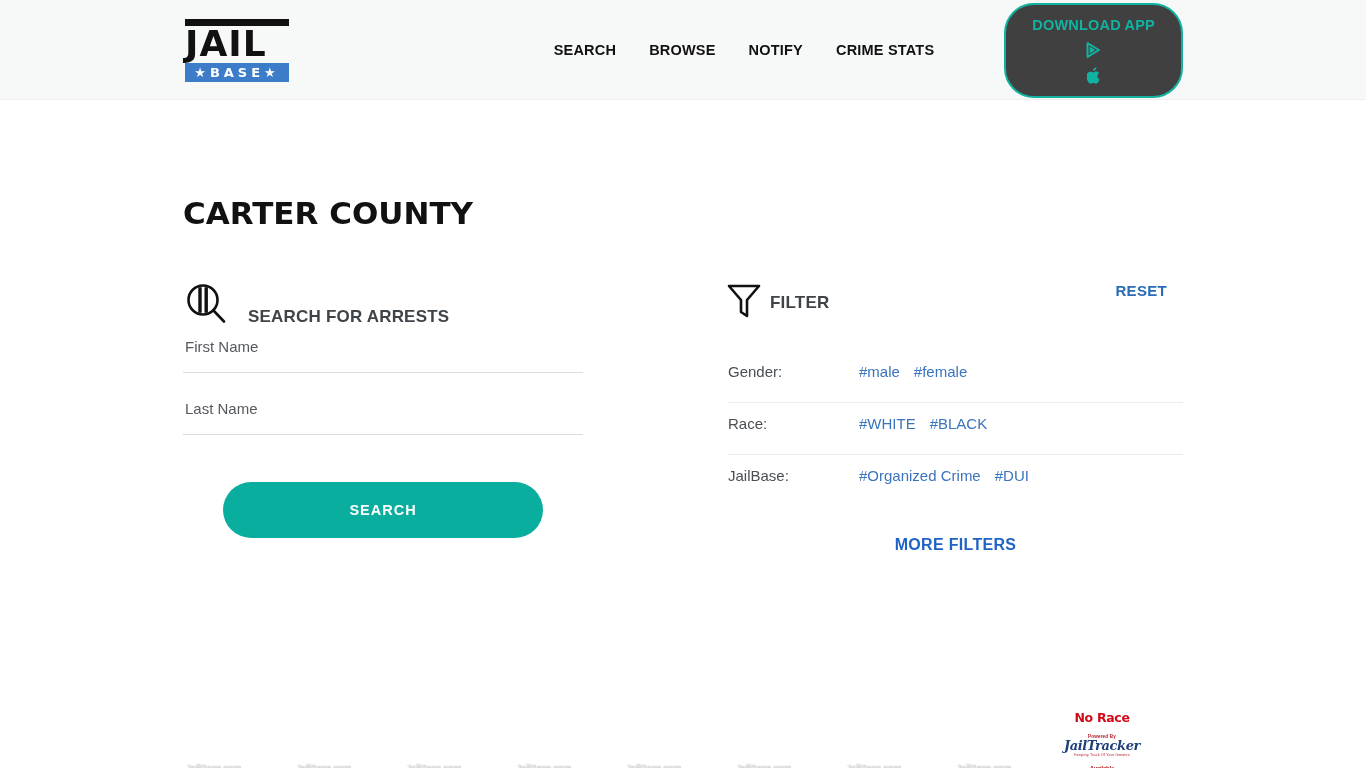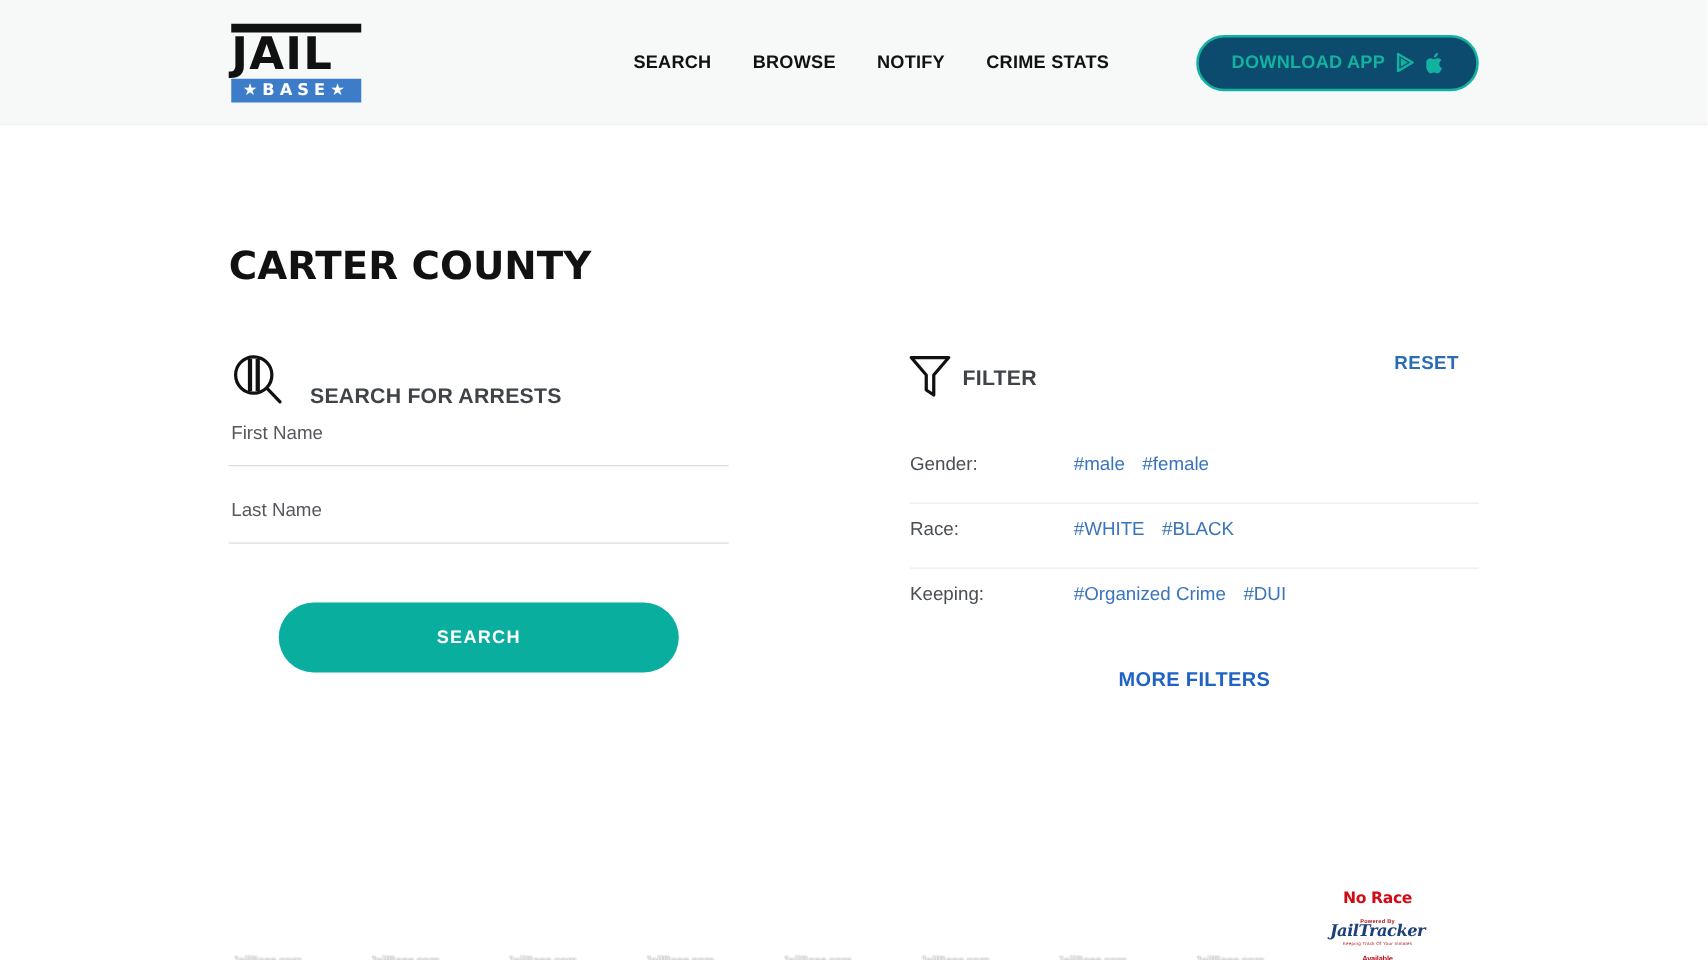--- a/index.html
+++ b/index.html
@@ -69,23 +69,24 @@
     cursor: pointer;
   }
   .download-btn {
     display: flex;
     align-items: center;
     gap: 9px;
     border: 2px solid #12b2a0;
     border-radius: 30px;
     padding: 12px 26px;
     margin-left: 37px;
-    background: #0c4a6e;
+    background: #404040;
     cursor: pointer;
     white-space: nowrap;
+    flex-direction: column;
   }
   .download-btn .label {
     color: #12b2a0;
     font-size: 14.5px;
     font-weight: bold;
     letter-spacing: 0.2px;
   }
   .play-icon { display: block; }
   .apple-icon { display: block; }
 
@@ -389,21 +390,21 @@
 
         <div class="filter-row">
           <span class="filter-label">Race:</span>
           <div class="filter-tags">
             <a class="filter-tag">#WHITE</a>
             <a class="filter-tag">#BLACK</a>
           </div>
         </div>
 
         <div class="filter-row">
-          <span class="filter-label">Keeping:</span>
+          <span class="filter-label">JailBase:</span>
           <div class="filter-tags">
             <a class="filter-tag">#Organized Crime</a>
             <a class="filter-tag">#DUI</a>
           </div>
         </div>
 
       </div>
 
       <a class="more-filters">MORE FILTERS</a>
     </section>

